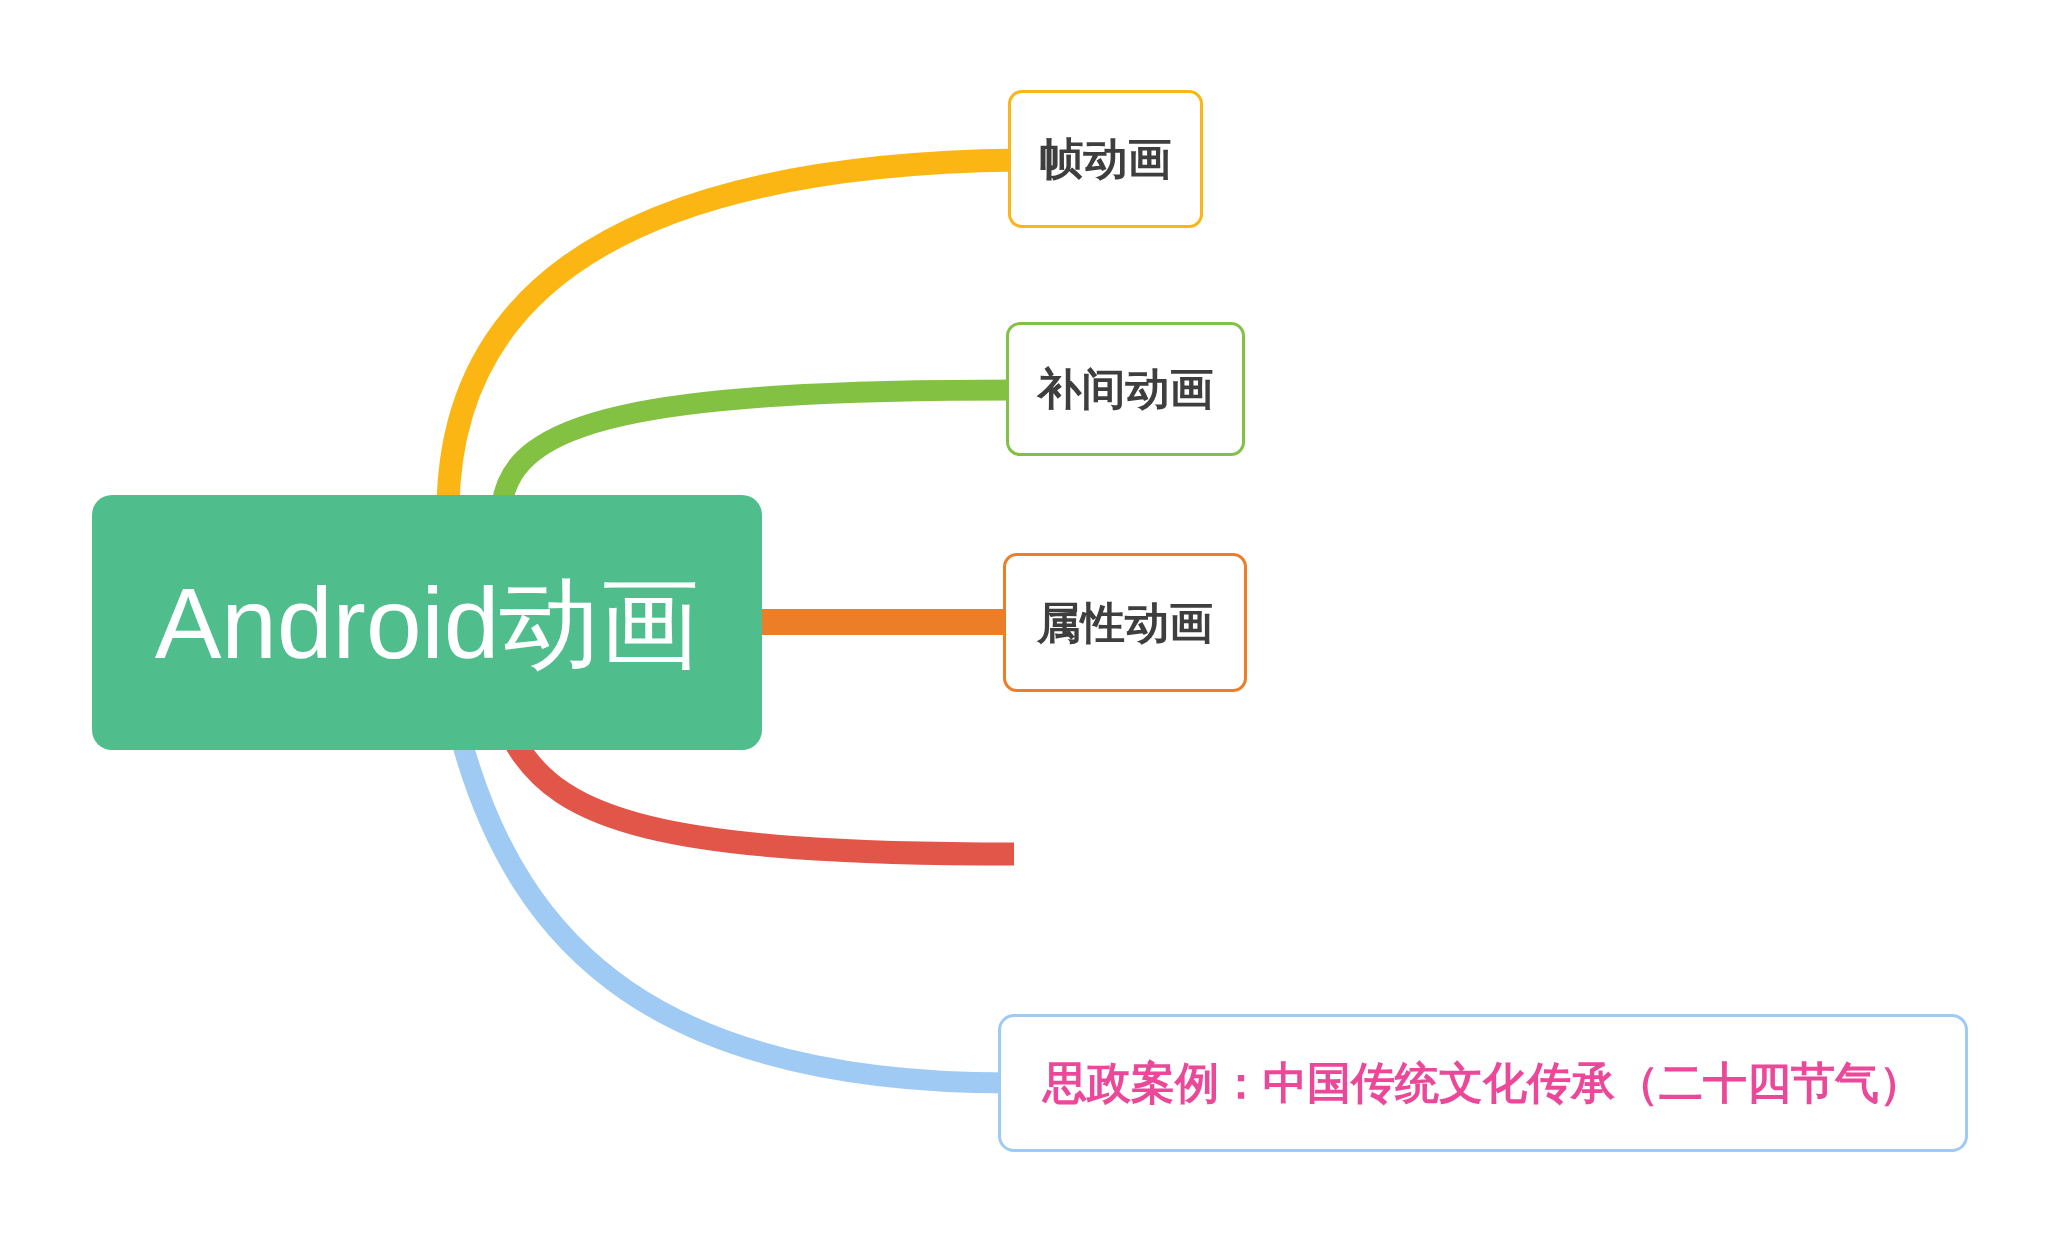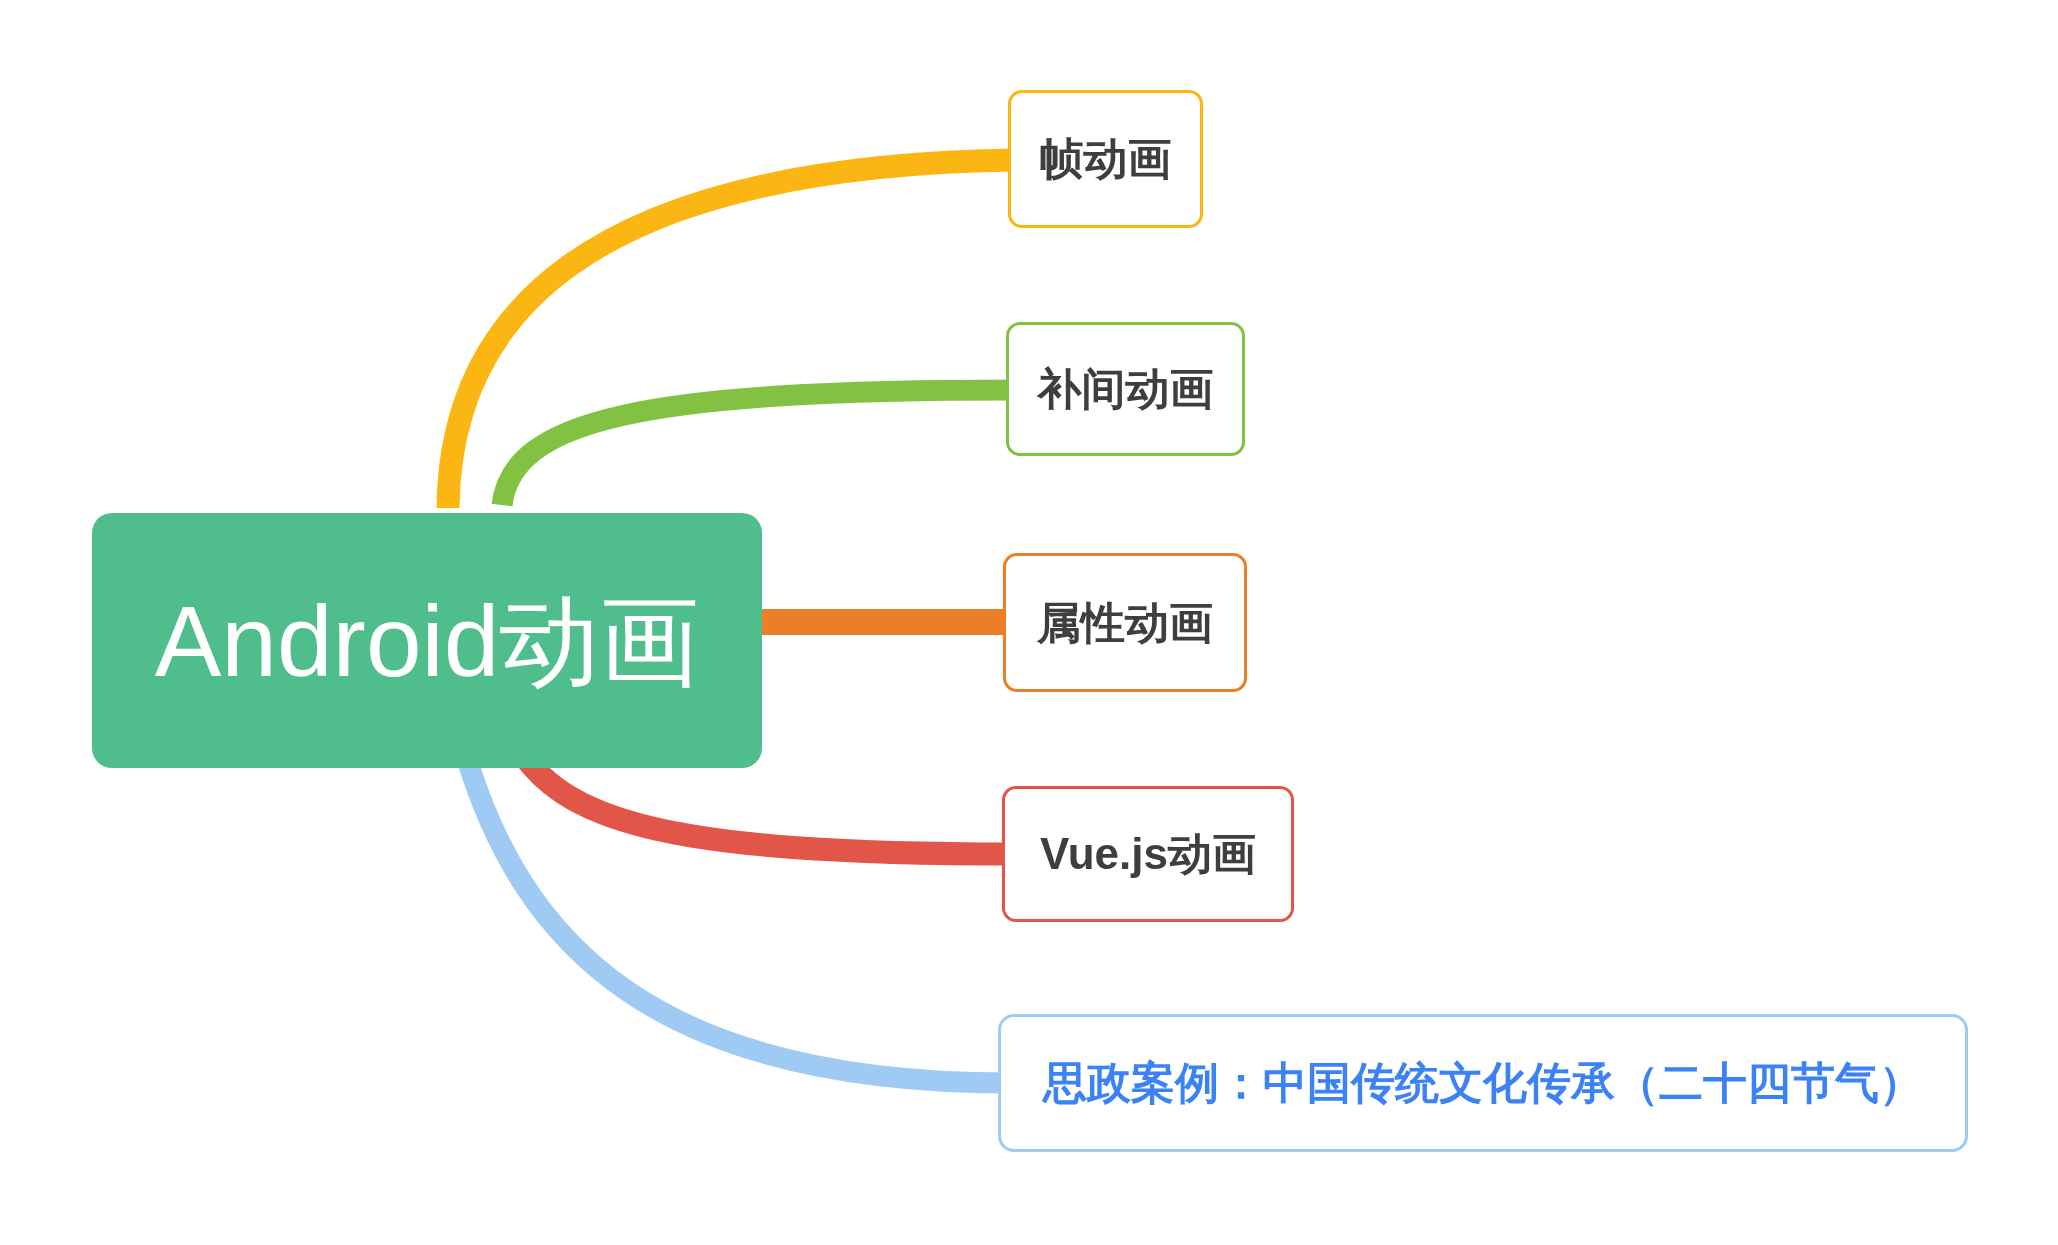--- a/index.html
+++ b/index.html
@@ -39,21 +39,21 @@
   .node .label {
     font-weight: 700;
     font-size: 44px;
     color: #3e3e3e;
     white-space: nowrap;
     line-height: 1;
   }
   .root-node {
     position: absolute;
     left: 92px;
-    top: 513px;
+    top: 495px;
     width: 670px;
     height: 255px;
     box-sizing: border-box;
     border-radius: 20px;
     display: flex;
     align-items: center;
     justify-content: center;
   }
   .root-node .root-label {
     font-weight: 400;
@@ -90,21 +90,18 @@
   </div>
 
   <div class="node node-3" style="border-color: rgb(235, 126, 38);">
     <span class="label" style="color: rgb(62, 62, 62);">属性动画</span>
   </div>
 
   <div class="node node-2" style="border-color: rgb(130, 193, 65);">
     <span class="label" style="color: rgb(62, 62, 62);">补间动画</span>
   </div>
 
-  <div class="node node-4" style="border-color: rgb(226, 85, 73);">
-    <span class="label" style="color: rgb(62, 62, 62);">Vue.js动画</span>
-  </div>
 
   <div class="node node-5" style="border-color: rgb(159, 202, 243);">
-    <span class="label" style="color: #3b82f6;">思政案例：中国传统文化传承（二十四节气）</span>
+    <span class="label" style="color: #ec4899;">思政案例：中国传统文化传承（二十四节气）</span>
   </div>
 
 </div>
 
 </body></html>

